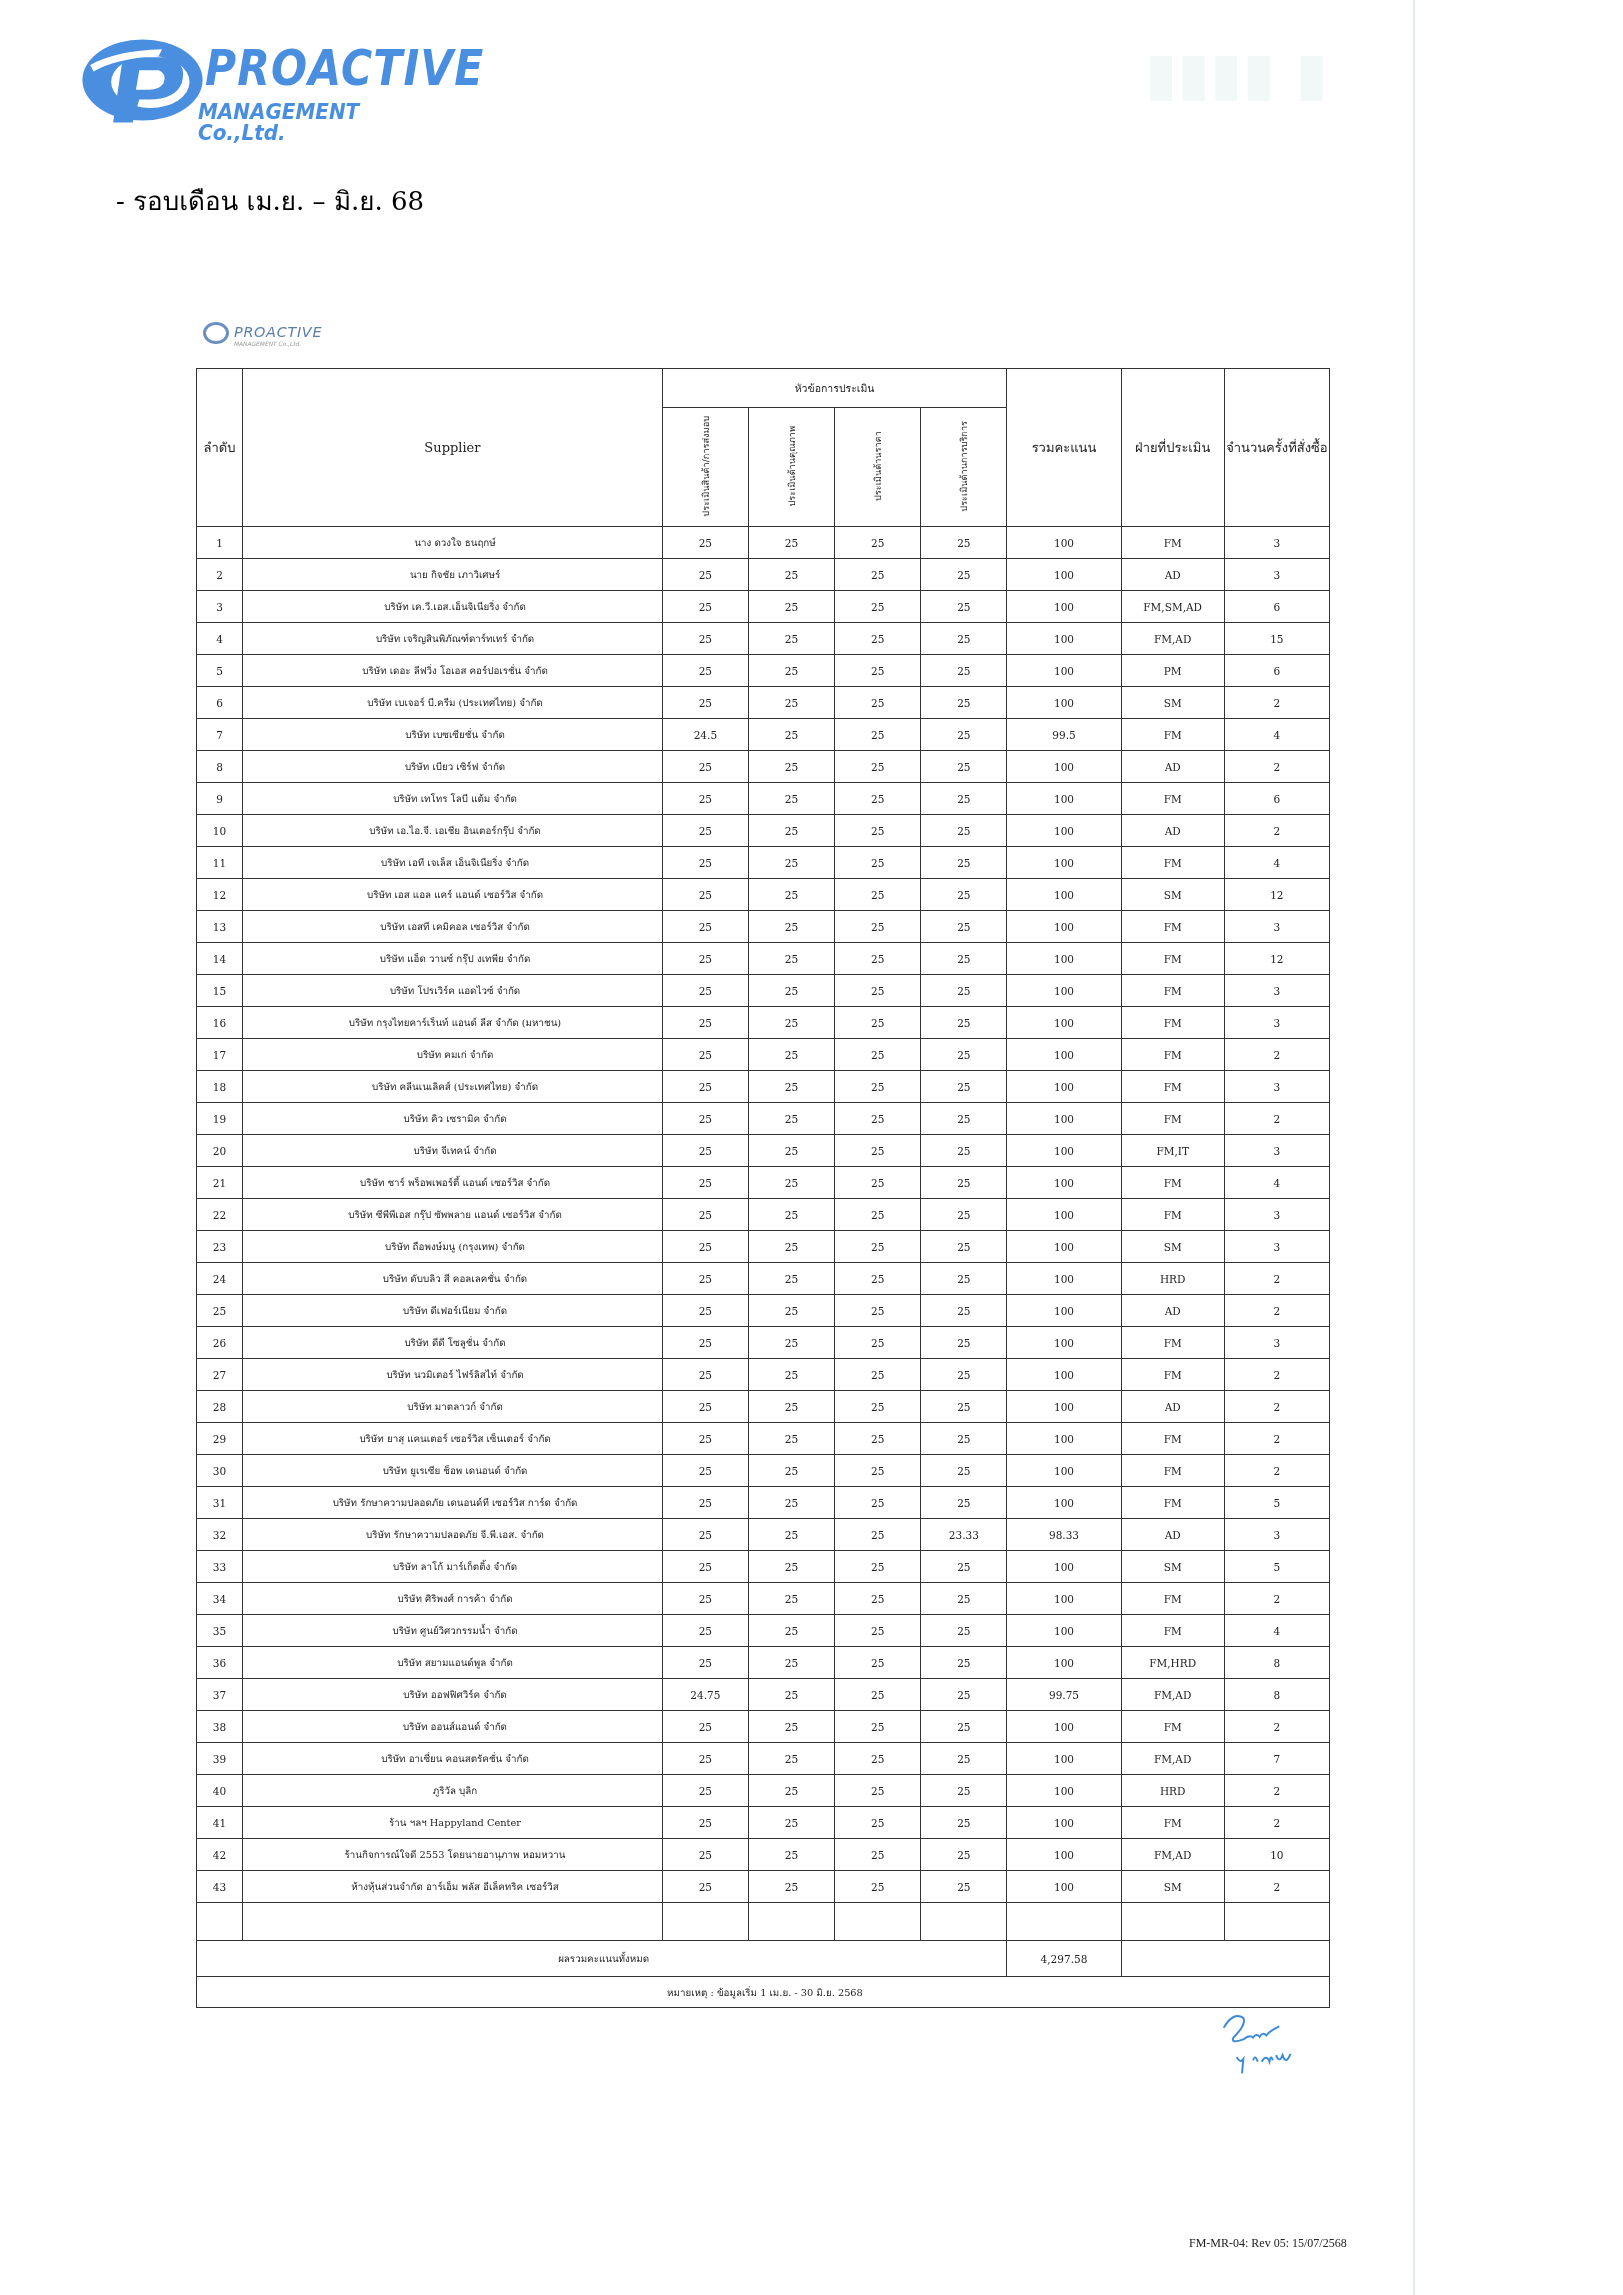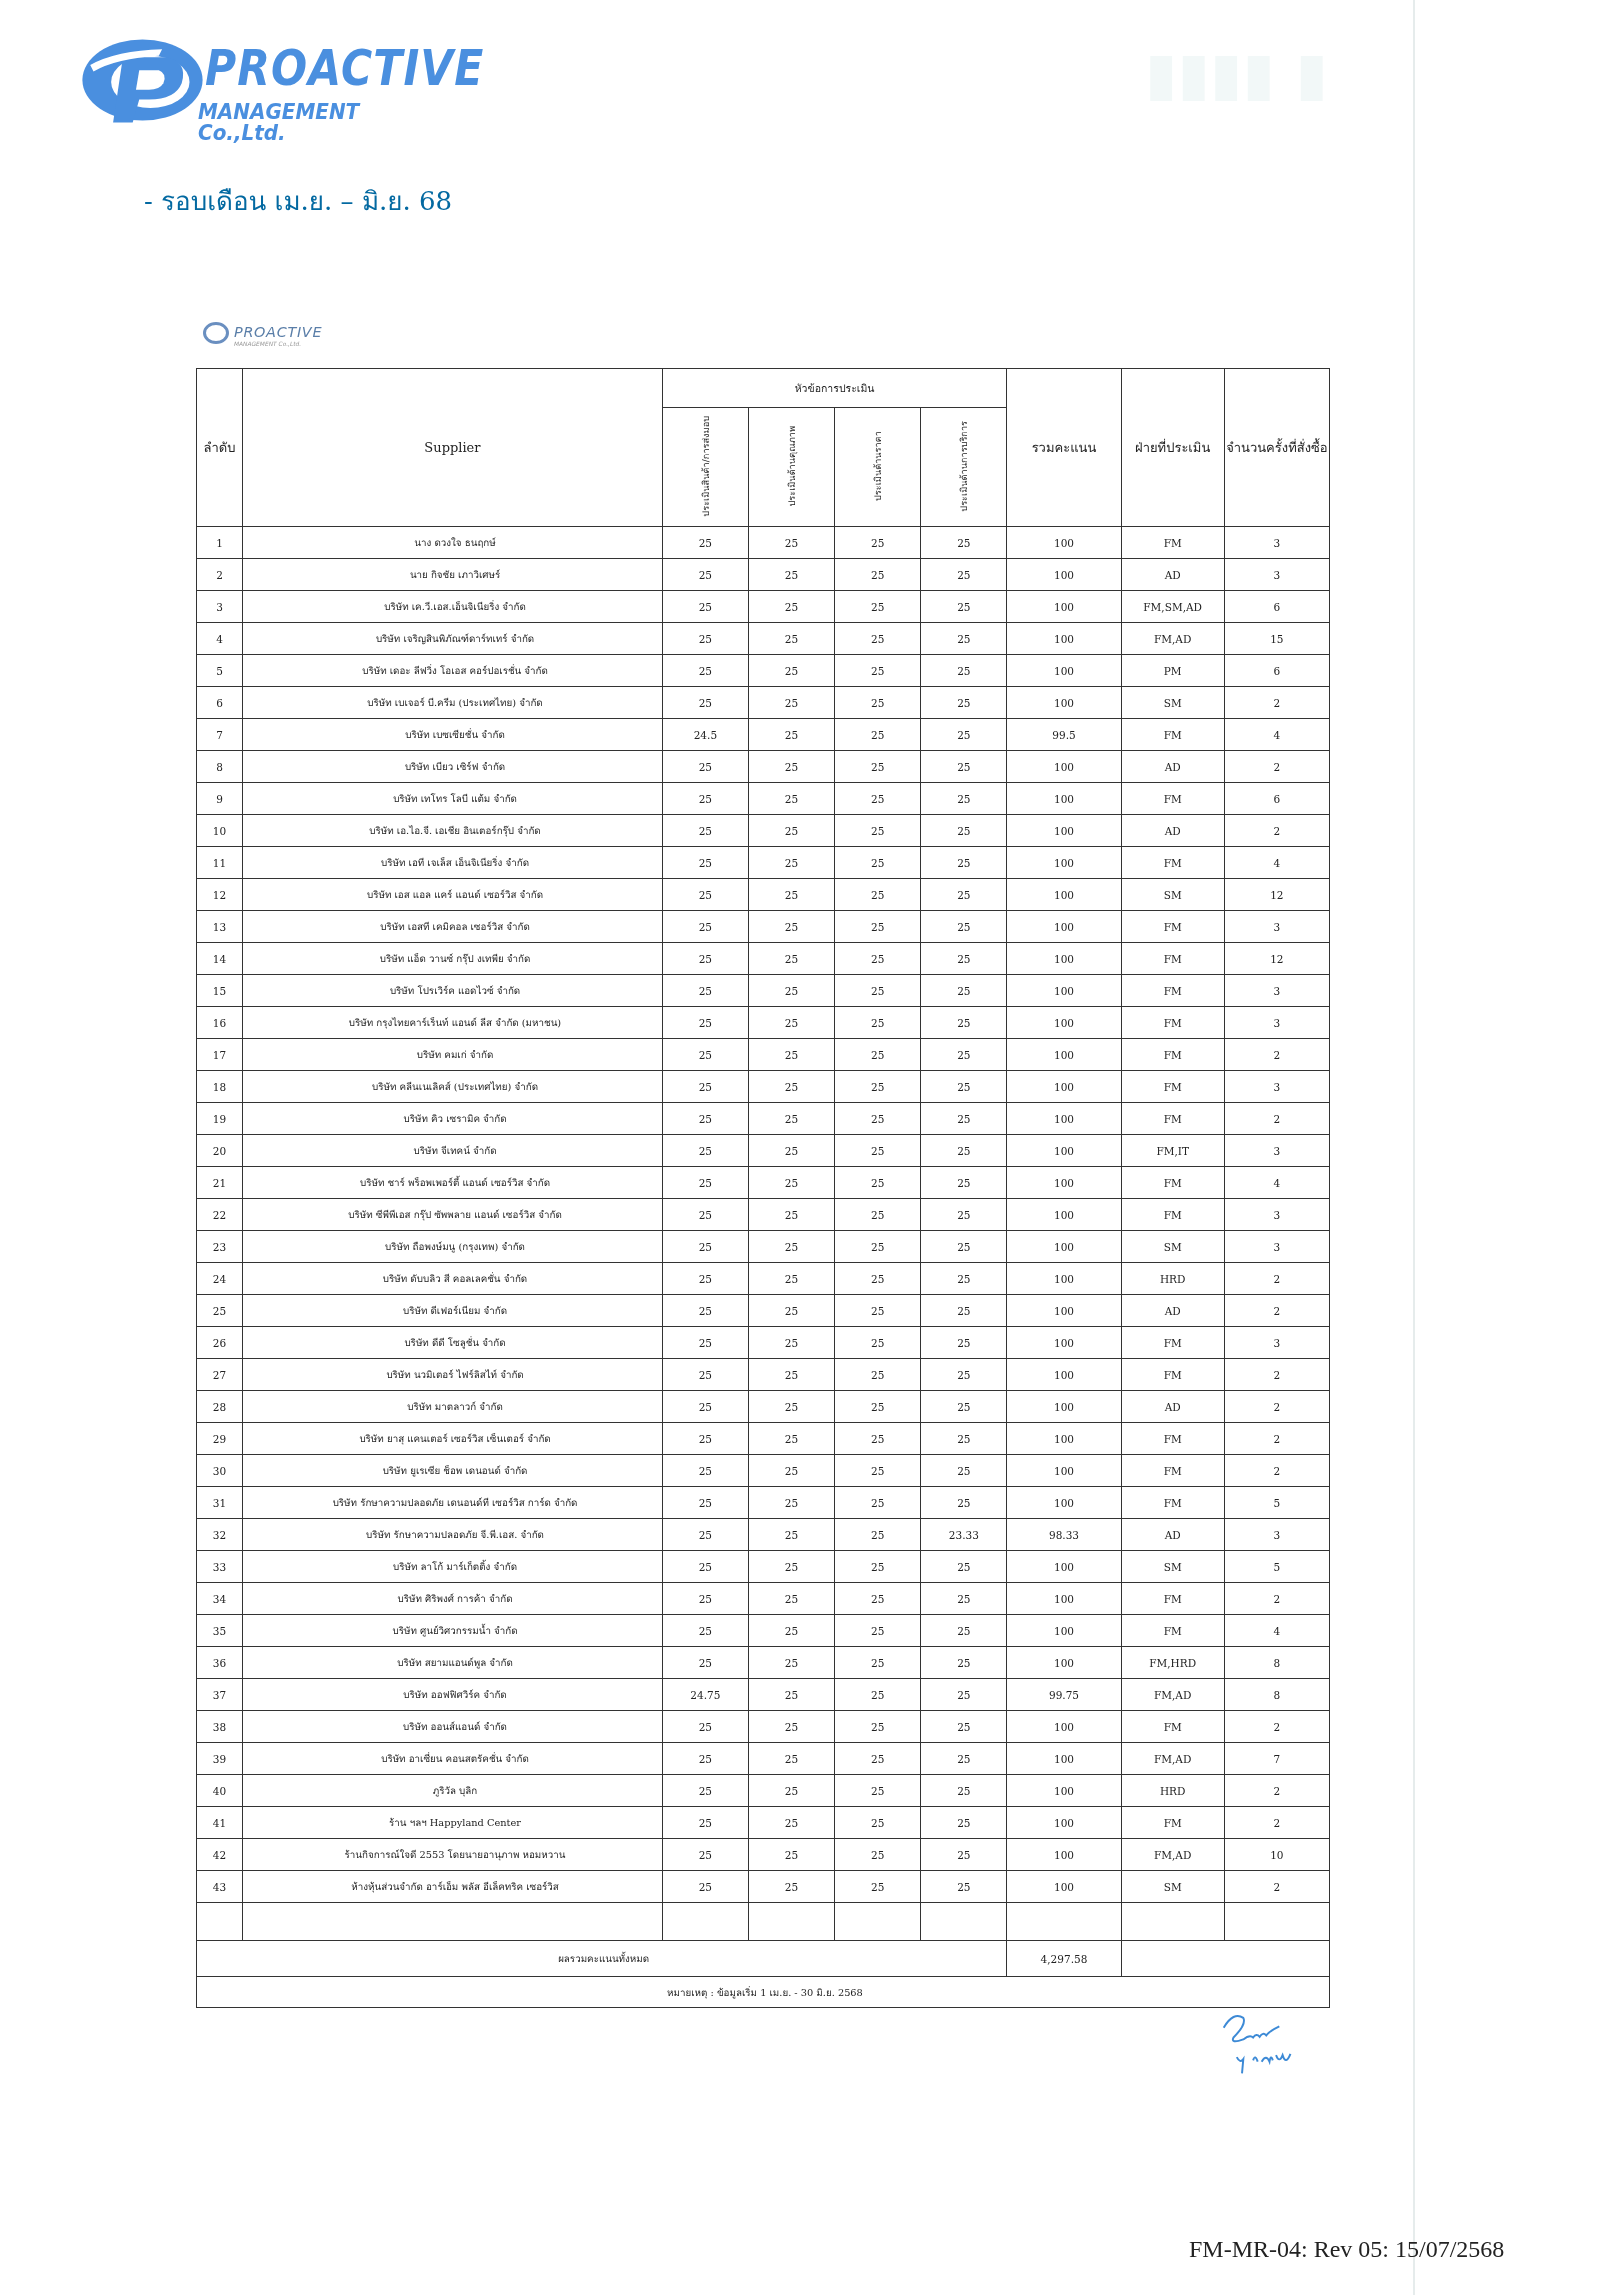--- a/index.html
+++ b/index.html
@@ -3,21 +3,21 @@
 <meta charset="utf-8">
 <style>
   html, body { margin:0; padding:0; background:#ffffff; }
   body { width:1623px; height:2295px; position:relative; overflow:hidden; font-family:"DejaVu Serif", serif; color:#222; }
   .right-edge { position:absolute; left:1413px; top:0; width:2px; height:2295px; background:#e6ecec; }
   .logo { position:absolute; left:77px; top:31px; width:366px; height:98px; }
   .logo-mark { position:absolute; left:0; top:0; width:131px; height:98px; }
   .logo-title { position:absolute; left:128px; top:11.8px; font-family:"DejaVu Sans", sans-serif; font-weight:bold; font-style:italic; font-size:50px; color:#4a8fdf; letter-spacing:1.3px; line-height:1; transform:scaleX(0.85); transform-origin:left; }
   .logo-sub { position:absolute; left:121px; top:71px; font-family:"DejaVu Sans", sans-serif; font-weight:bold; font-style:italic; font-size:21px; color:#4a8fdf; line-height:1; transform:scaleX(0.95); transform-origin:left; }
   .watermark { position:absolute; left:1145px; top:39px; font-family:"DejaVu Sans", sans-serif; font-weight:bold; font-size:59px; color:#f2f8f8; }
-  .cycle { position:absolute; left:116px; top:180px; font-size:26px; color:#0369a1; font-family:"DejaVu Serif", serif;margin-left:28px; }
+  .cycle { position:absolute; left:116px; top:180px; font-size:26px; color:#000000; font-family:"DejaVu Serif", serif; }
   .form-head { position:absolute; left:203px; top:321px; width:1125px; height:33px; }
   .mini-logo { position:absolute; left:0; top:0; width:124px; height:31px; color:#5a7ea8; font-family:"DejaVu Sans", sans-serif; font-style:italic; font-size:14.4px; }
   .mini-logo .circ { position:absolute; left:0; top:1.3px; width:26px; height:22px; border:3.3px solid #6a8fc0; border-radius:50%; box-sizing:border-box; }
   .mini-logo .txt { position:absolute; left:31px; top:2.6px; letter-spacing:0.7px; }
   .mini-logo .sub { position:absolute; left:31px; top:19.6px; font-size:5.9px; color:#999; }
   .form-title { position:absolute; left:281px; top:1.3px; font-size:17.7px; color:#222; white-space:nowrap; }
   table.grid { position:absolute; left:196px; top:368px; border-collapse:collapse; width:1134px; font-size:10.5px; table-layout:fixed; }
   table.grid td, table.grid th { border:1.3px solid #333; padding:0; text-align:center; font-weight:normal; color:#222; }
   table.grid tbody tr { height:32px; }
   .c-no { width:46px; }
@@ -29,21 +29,21 @@
   td.sup { text-align:center; padding-left:5.2px !important; font-size:9.8px; white-space:nowrap; overflow:hidden; }
   th.group { height:38px; font-size:10.5px; }
   th.vert { height:118px; }
   th.vert span { display:inline-block; writing-mode:vertical-rl; transform:rotate(180deg); font-size:9.2px; white-space:nowrap; max-height:114px; overflow:hidden; }
   th.hdr-tall { font-size:13px; }
   tr.blank { height:38px !important; }
   tr.sum-row { height:36px !important; }
   tr.note-row { height:31px !important; }
   td.left-label { text-align:left; padding-left:3.9px !important; font-size:9.8px; }
   .signature { position:absolute; left:1217px; top:2008px; width:105px; height:72px; }
-  .footer-code { position:absolute; left:1189px; top:2236px; font-family:"Liberation Serif", serif; font-size:24px; color:#222; }
+  .footer-code { position:absolute; left:1189px; top:2236px; font-family:"Liberation Serif", serif; font-size:12px; color:#222; }
 </style>
 </head>
 <body>
 
 <div class="right-edge"></div>
 
 <div class="logo">
   <svg class="logo-mark" viewBox="0 0 200 150">
     <ellipse cx="100" cy="75" rx="92" ry="62" fill="#4a8fdf"></ellipse>
     <ellipse cx="112" cy="78" rx="60" ry="40" fill="#ffffff"></ellipse>

